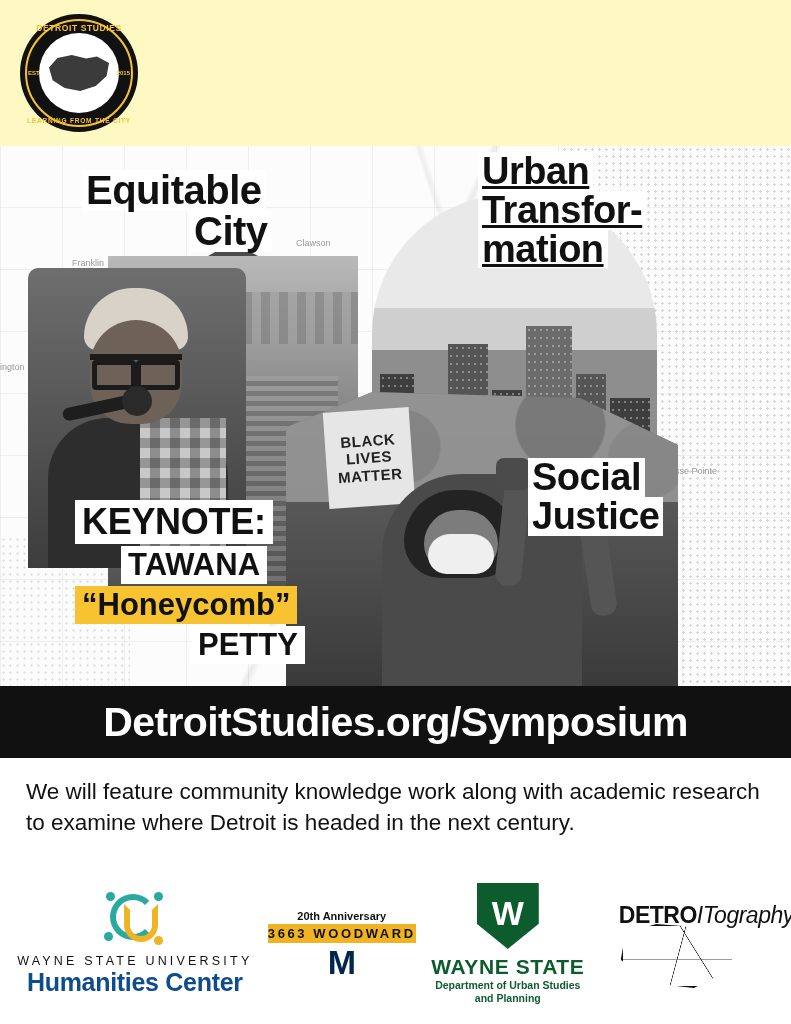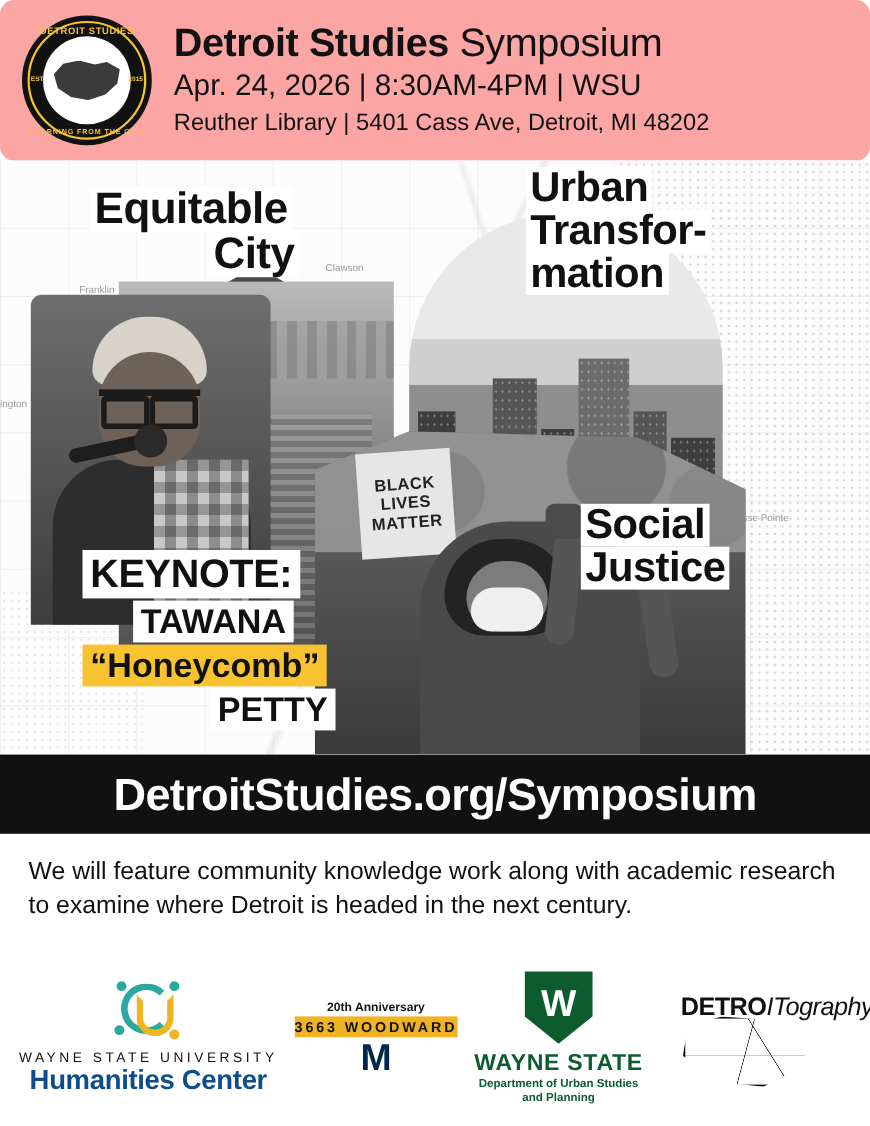--- a/index.html
+++ b/index.html
@@ -13,22 +13,22 @@
     position: relative;
     width: 791px; height: 1024px;
     background: #ffffff;
     overflow: hidden;
   }
 
   
   .header {
     position: absolute; left: 0; top: 0;
     width: 791px; height: 146px;
-    background: #fca5a5;
-    display: flex; align-items: center; border-radius: 13px;
+    background: #fef9c3;
+    display: flex; align-items: center;
   }
   .logo-wrap {
     width: 158px; height: 146px;
     display: flex; align-items: center; justify-content: center;
     flex: 0 0 158px;
   }
   .logo {
     width: 118px; height: 118px; border-radius: 50%;
     background: #111; position: relative;
     display: flex; align-items: center; justify-content: center;
@@ -321,25 +321,20 @@
         <div class="ring"></div>
         <div class="toptext">DETROIT STUDIES</div>
         <div class="inner-circle">
             <div class="mapshape"></div>
           </div>
         <div class="est">EST.</div>
         <div class="year">2015</div>
         <div class="bottomtext">LEARNING FROM THE CITY</div>
       </div>
     </div>
-    <div class="header-text">
-      <div class="hl1"><b>Detroit Studies</b><span class="light"> Symposium</span></div>
-      <div class="hl2">Apr. 24, 2026 | 8:30AM-4PM | WSU</div>
-      <div class="hl3">Reuther Library | 5401 Cass Ave, Detroit, MI 48202</div>
-    </div>
   </div>
 
   <div class="collage">
     <div class="map-bg"></div>
     <div class="halftone"></div>
     <div class="halftone2"></div>
 
     <div class="map-label" style="left:296px; top:92px;">Clawson</div>
     <div class="map-label" style="left:72px; top:112px;">Franklin</div>
     <div class="map-label" style="left:72px; top:126px;">Bingham</div>
@@ -388,21 +383,21 @@
       <div class="sp-glasses"></div>
       <div class="sp-mic"></div>
       <div class="sp-michead"></div>
     </div>
 
     <div class="lbl equit" style="background:transparent; padding:0;">
       <span class="line">Equitable</span>
       <span class="line" style="margin-left:108px;">City</span>
     </div>
 
-    <div class="lbl urban" style="background:transparent; padding:0;">
+    <div class="lbl urban" style="background:transparent; padding:0;text-decoration:underline;">
       <span class="line">Urban</span>
       <span class="line">Transfor-</span>
       <span class="line">mation</span>
     </div>
 
     <div class="lbl social" style="background:transparent; padding:0;">
       <span class="line">Social</span>
       <span class="line">Justice</span>
     </div>
 

